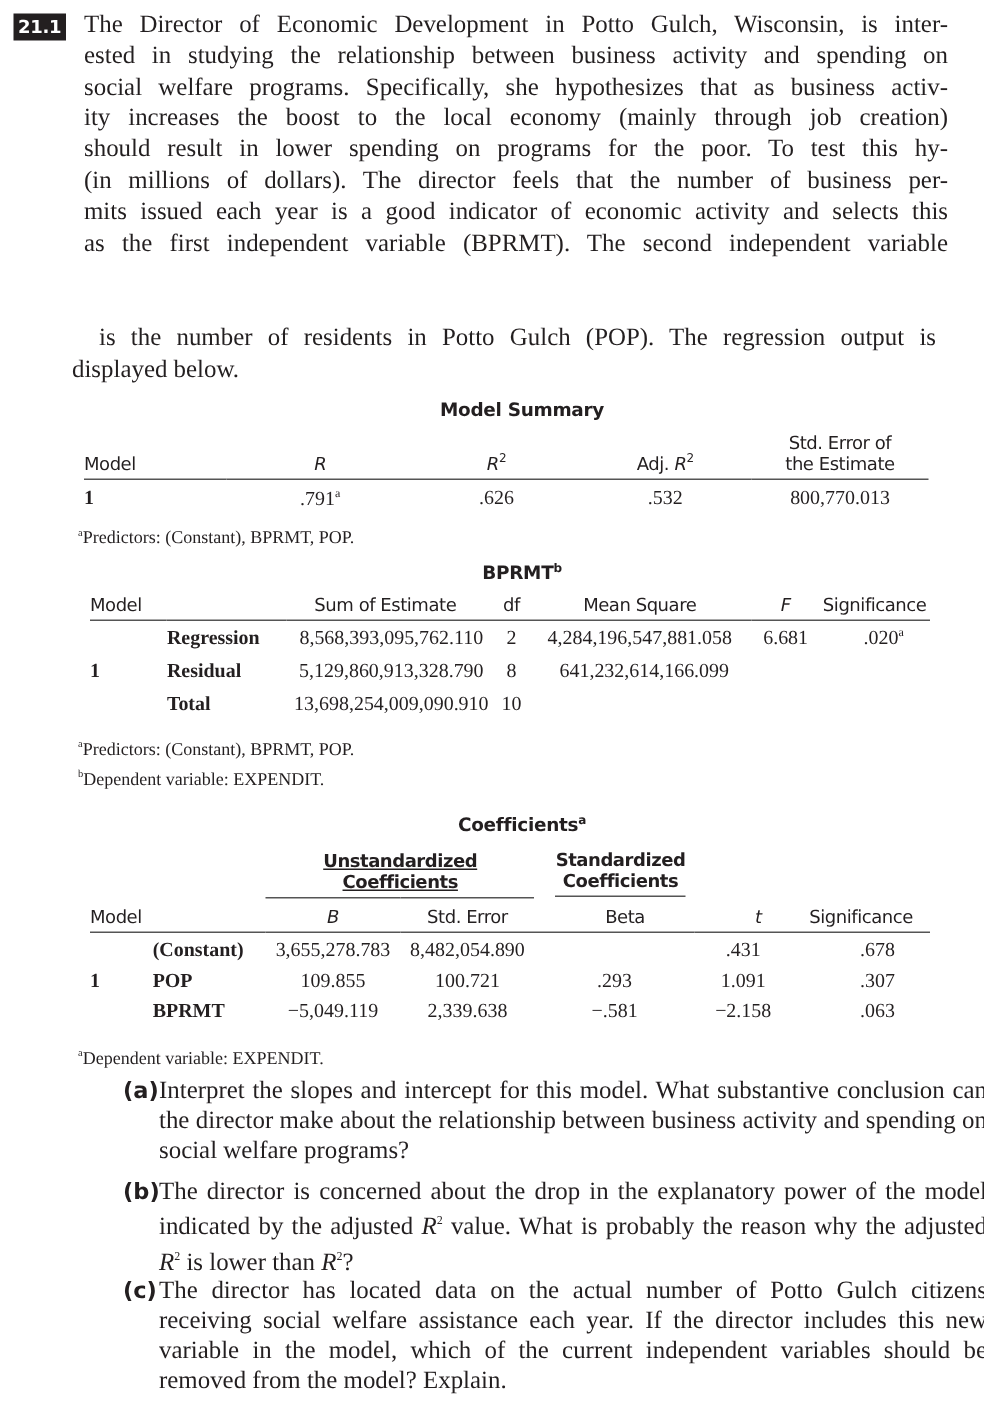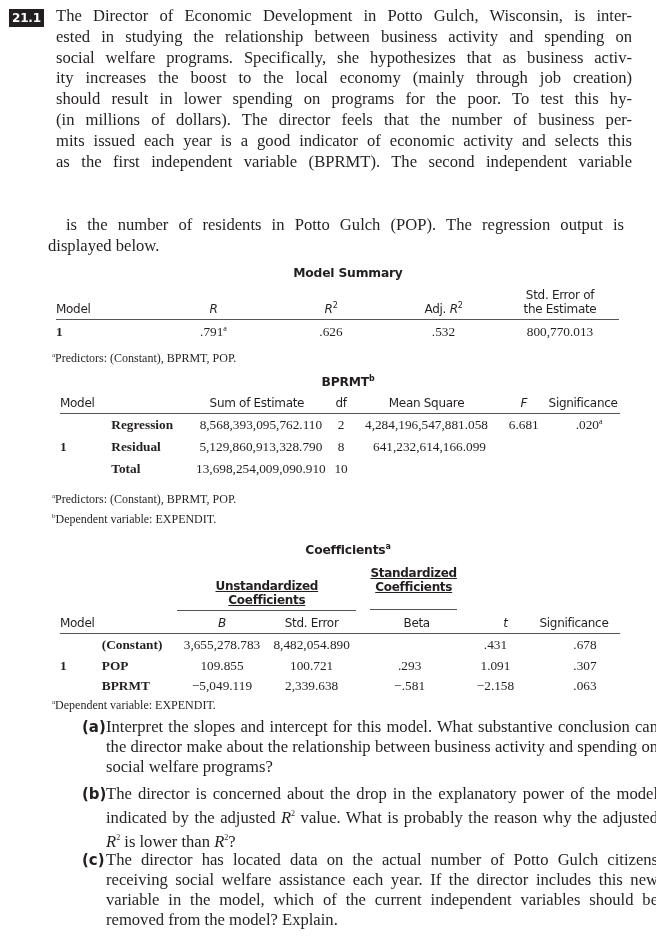--- a/index.html
+++ b/index.html
@@ -180,21 +180,21 @@
       <col style="width:92px">
       <col style="width:84px">
       <col style="width:70px">
       <col style="width:96px">
   </colgroup>
   <tbody>
       <tr>
     <th colspan="2"></th>
     <th colspan="2" class="c b ul-line" style="font-weight:bold; padding-bottom:3px;text-decoration:underline;"><span>Unstandardized</span><br><span>Coefficients</span></th>
     <th class="c b" style="font-weight:bold; padding:0 6px 0 14px;">
-          <div class="ul-line" style="padding-bottom:15px;text-decoration:underline;"><span>Standardized</span><br><span>Coefficients</span></div>
+          <div class="ul-line" style="padding-bottom:3px;"><span>Standardized</span><br><span>Coefficients</span></div>
         </th>
     <th colspan="2"></th>
   </tr>
   <tr class="hdr-line">
     <th class="l" colspan="2" style="padding-top:6px;">Model</th>
     <th class="c"><i class="v">B</i></th>
     <th class="r">Std. Error</th>
     <th class="c" style="padding-left:14px;">Beta</th>
     <th class="c" style="padding-left:20px;"><i class="v">t</i></th>
     <th class="r">Significance</th>

